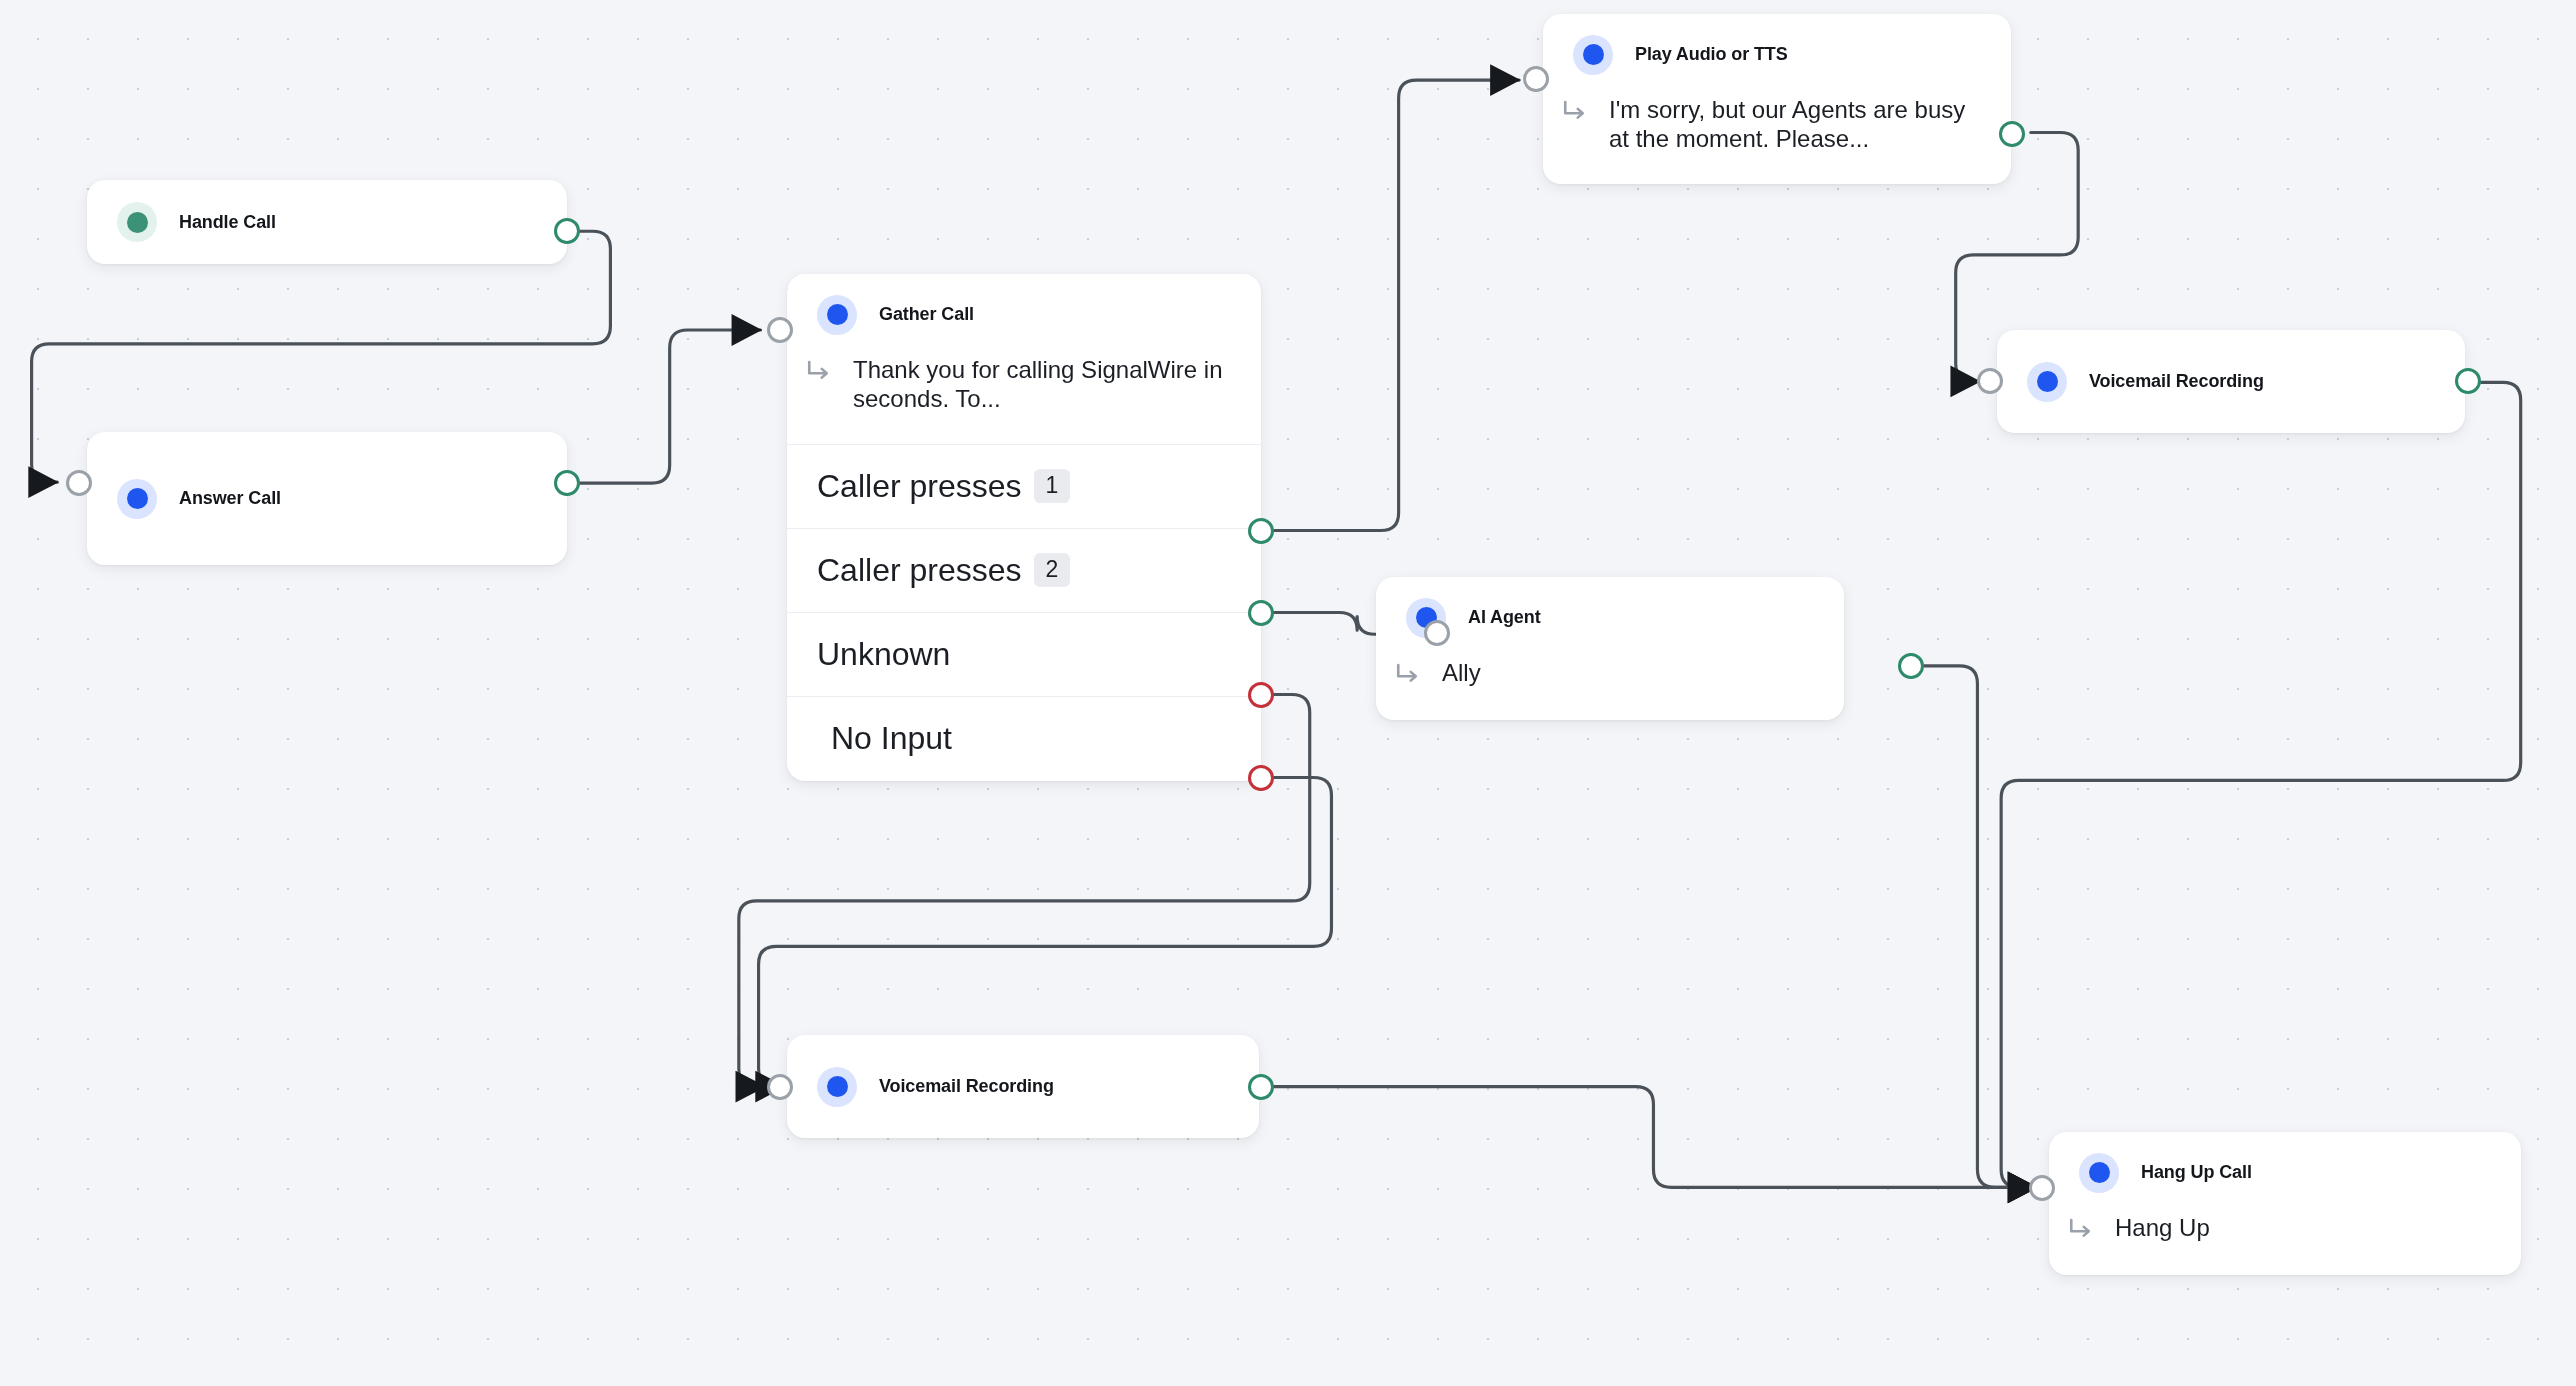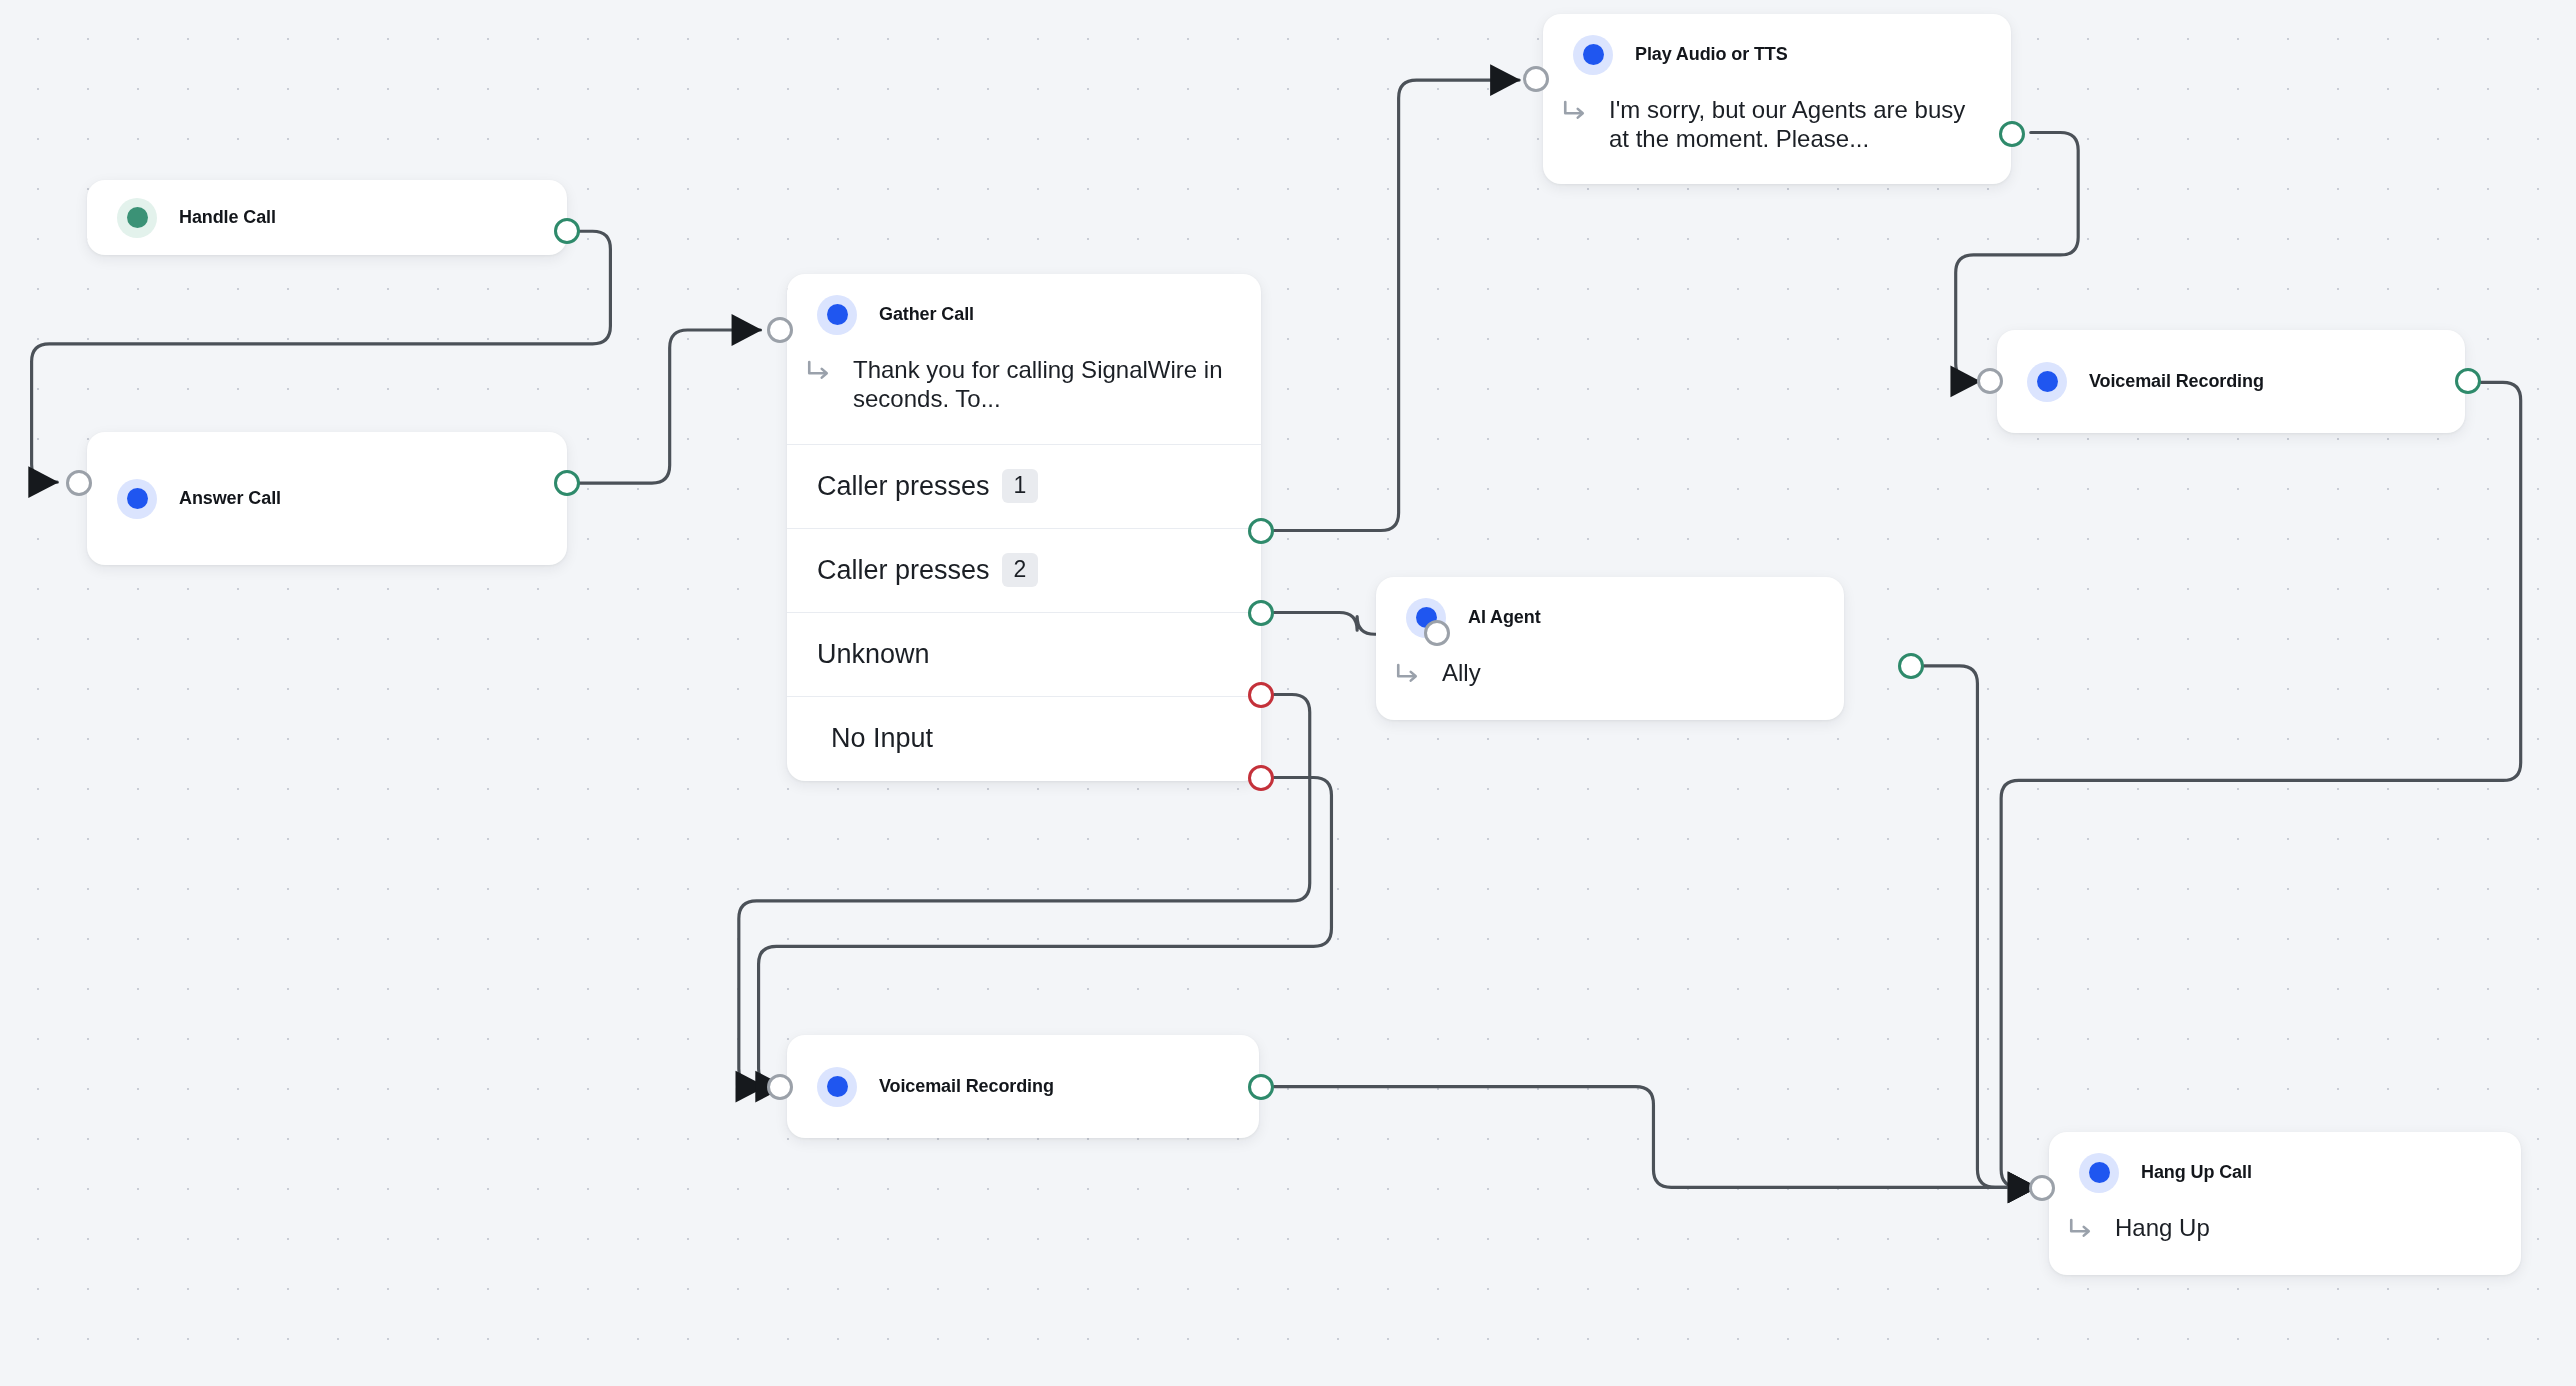--- a/index.html
+++ b/index.html
@@ -92,21 +92,21 @@
   .branch-list { border-top: 1px solid #e9ecf1; }
   .branch-row {
     display: flex;
     align-items: center;
     height: 84px;
     padding: 0 30px;
     border-bottom: 1px solid #e9ecf1;
   }
   .branch-row.last { border-bottom: none; padding-left: 44px; }
   .branch-label {
-    font-size: 27px;
+    font-size: 32px;
     color: #1b1f25;
   }
   .branch-chip {
     margin-left: 12px;
     background: #e9ebef;
     border-radius: 6px;
     padding: 3px 12px;
     font-size: 23px;
     color: #1b1f25;
     line-height: 1.2;
@@ -150,21 +150,21 @@
     <path class="edge-path" marker-end="url(#arrow)" d="M 1948 674 H 1984 Q 2002 674 2002 692 V 1184 Q 2002 1202 2020 1202 H 2062"></path>
 
     <path class="edge-path" marker-end="url(#arrow)" d="M 1290 703 H 1308 Q 1326 703 1326 721 V 894 Q 1326 912 1308 912 H 766 Q 748 912 748 930 V 1082 Q 748 1100 766 1100 H 774"></path>
 
     <path class="edge-path" marker-end="url(#arrow)" d="M 1290 787 H 1330 Q 1348 787 1348 805 V 940 Q 1348 958 1330 958 H 786 Q 768 958 768 976 V 1082 Q 768 1100 786 1100 H 794"></path>
 
     <path class="edge-path" marker-end="url(#arrow)" d="M 1290 1100 H 1656 Q 1674 1100 1674 1118 V 1184 Q 1674 1202 1692 1202 H 2062"></path>
   </svg>
 
   <div class="node" style="left:87px; top:180px; width:480px;">
-    <div class="node-head" style="height:75px;">
+    <div class="node-head" style="height:84px;">
       <span class="node-dot-wrap green">
         <span class="node-dot green"></span>
       </span>
       <span class="node-title">Handle Call</span>
     </div>
   </div>
   <div class="port out-green" style="left:554px; top:218px;"></div>
 
   <div class="node" style="left:87px; top:432px; width:480px;">
     <div class="node-head" style="height:133px;">

